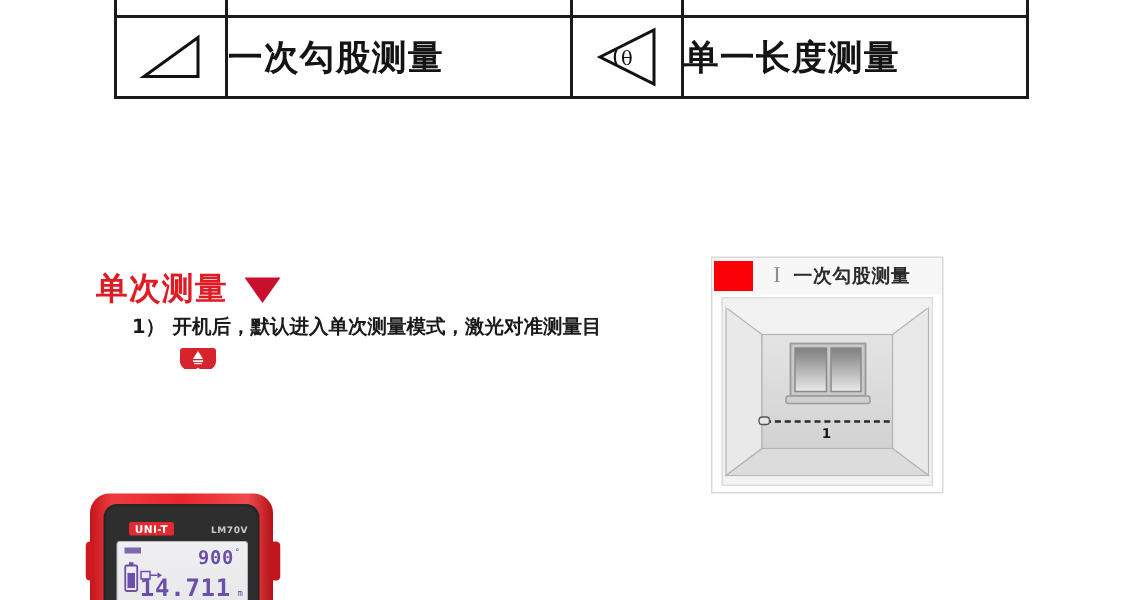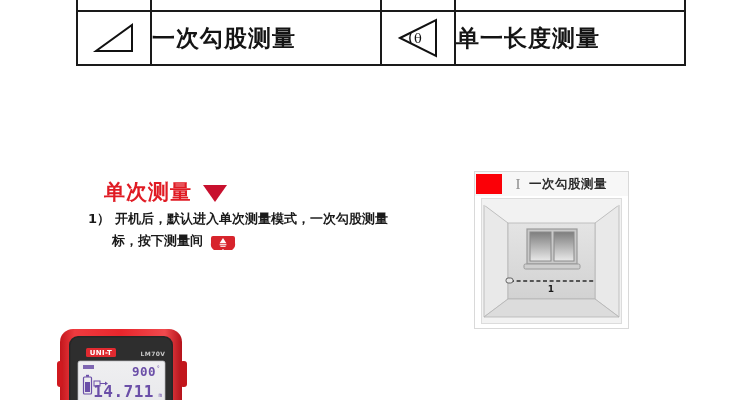--- a/index.html
+++ b/index.html
@@ -47,21 +47,20 @@
   }
 
   
   .section-heading {
     position: absolute;
     left: 64px;
     top: 178px;
     display: flex;
     align-items: center;
     gap: 11px;
-    margin-left: 40px;
   }
   .section-heading .title {
     font-family: "DejaVu Sans", "Liberation Sans", sans-serif;
     font-size: 21px;
     font-weight: 700;
     color: #e01b24;
     letter-spacing: 1px;
   }
   .triangle-down {
     width: 0; height: 0;
@@ -210,24 +209,23 @@
 </table>
 
 <div class="section-heading">
   <span class="title">单次测量</span>
   <span class="triangle-down"></span>
 </div>
 
 <div class="instruction-block">
   <div>
     <span class="marker">1）</span>
-    <span>开机后，默认进入单次测量模式，一次勾股测量</span>
+    <span>开机后，默认进入单次测量模式，激光对准测量目</span>
   </div>
   <div class="line2">
-    <span>标，按下测量间</span>
     <span class="btn-glyph">
       <svg width="26" height="15" viewBox="0 0 26 15">
         <path d="M3 1 H23 A2 2 0 0 1 25 3 V8 A7 7 0 0 1 13 14 A7 7 0 0 1 1 8 V3 A2 2 0 0 1 3 1 Z" fill="#d7242c"></path>
         <path d="M13 3 L16.4 8.3 H9.6 Z" fill="#ffffff"></path>
         <rect x="9.6" y="9.2" width="6.8" height="1.1" fill="#ffffff"></rect>
         <rect x="10.4" y="10.9" width="5.2" height="0.9" fill="#ffffff"></rect>
       </svg>
     </span>
   </div>
 </div>

